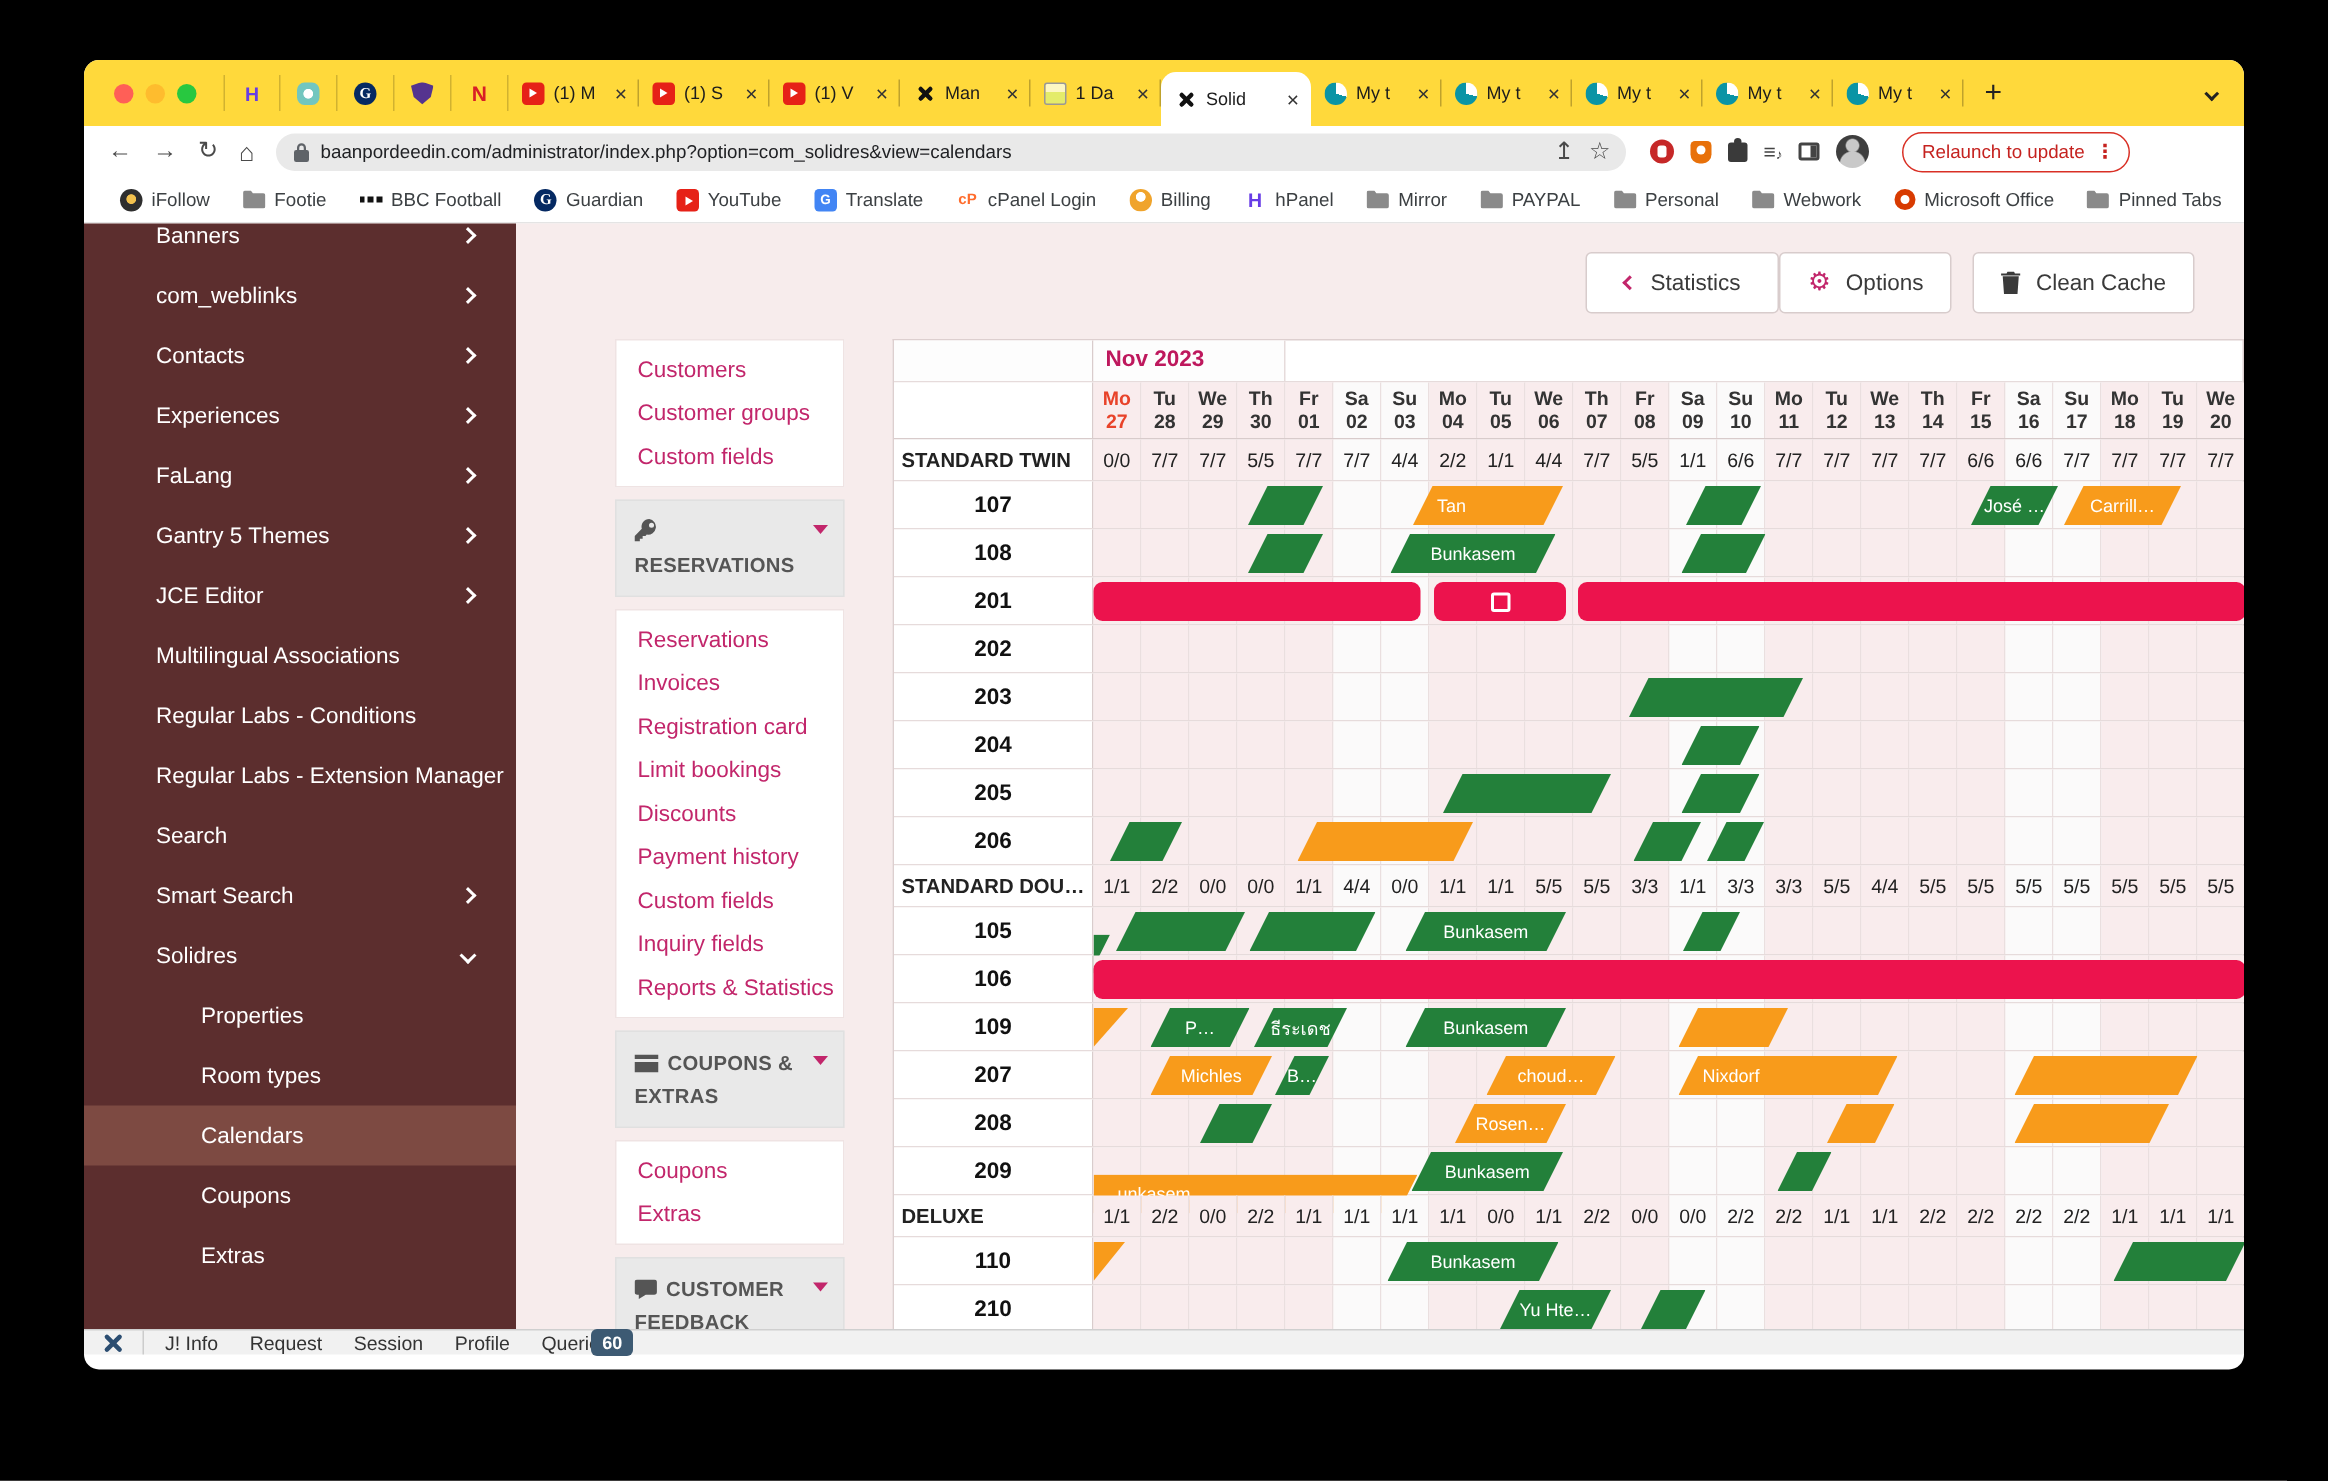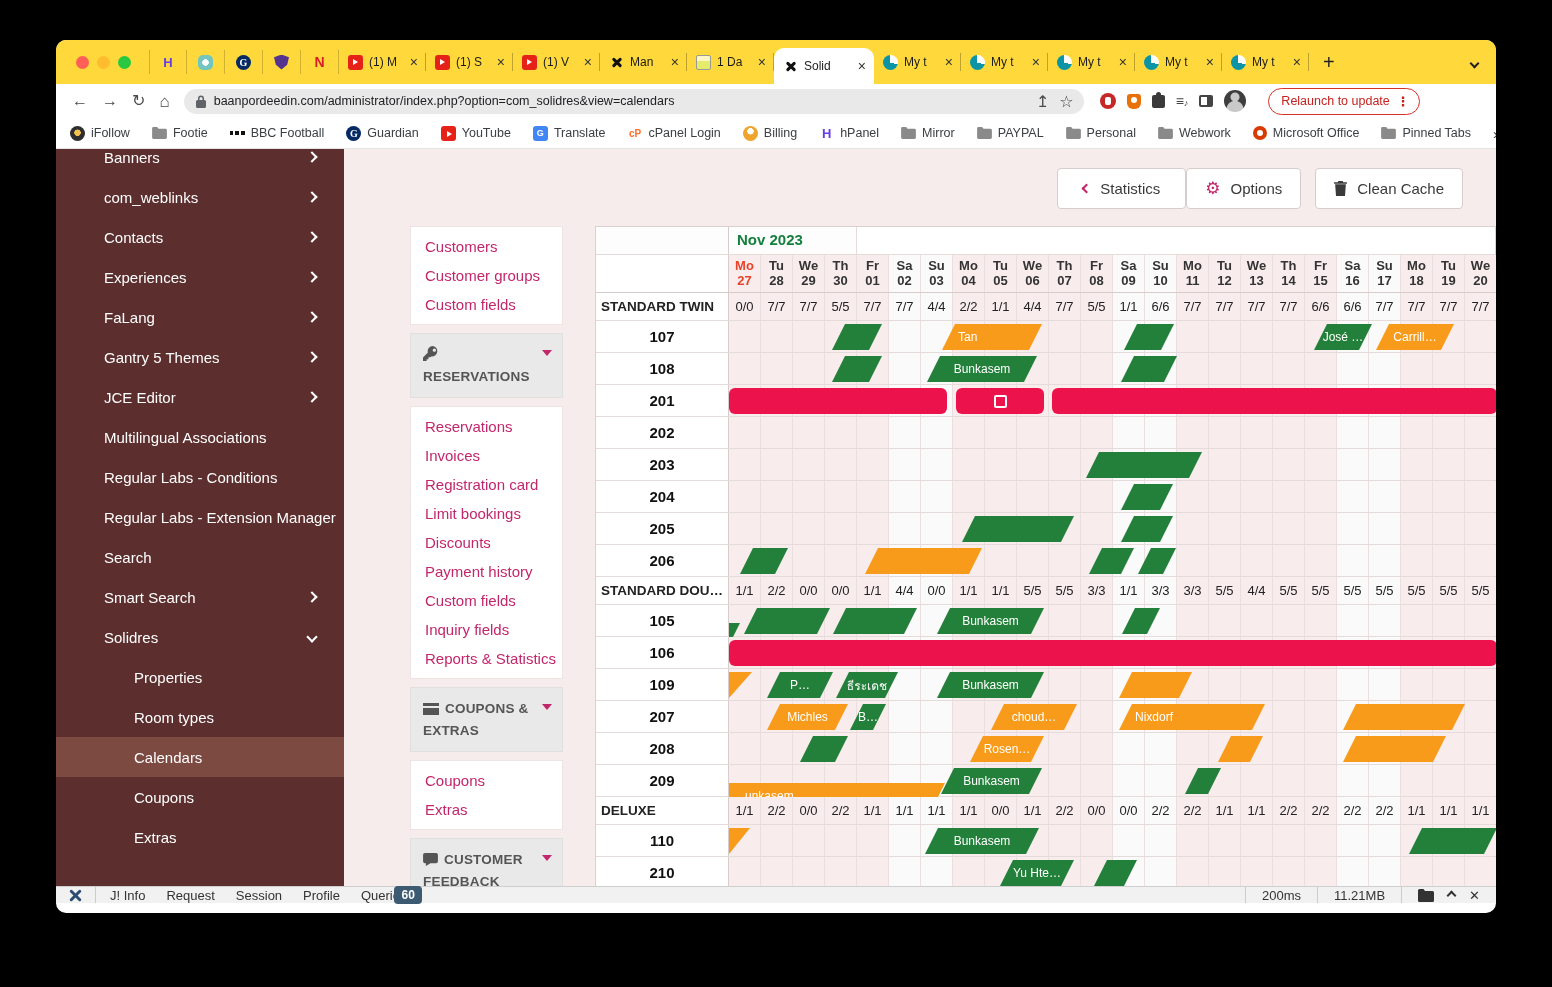--- a/index.html
+++ b/index.html
@@ -55,21 +55,21 @@
   .ext-puzzle { width:13px;height:13px;background:#3a3a3a;border-radius:2px;position:relative;}
   .ext-puzzle::after{content:"";position:absolute;top:-3px;left:4px;width:5px;height:5px;border-radius:50%;background:#3a3a3a;}
   .ext-playlist { font-size:14px;color:#444;position:relative;font-weight:bold;}
   .ext-panel { width:14px;height:12px;border:2px solid #444;border-radius:2px;position:relative;}
   .ext-panel::after{content:"";position:absolute;right:0;top:0;bottom:0;width:4px;background:#444;}
   .avatar { width:22px;height:22px;border-radius:50%;background:radial-gradient(circle at 50% 32%, #c9c9c9 0 4px, transparent 5px),radial-gradient(circle at 50% 88%, #c9c9c9 0 8px, transparent 9px),#3e3e3e; }
   .relaunch { margin-left:8px; height:27px; border:1.5px solid #d93025; border-radius:14px; color:#c5221f; font-size:12.5px; display:flex; align-items:center; gap:7px; padding:0 9px 0 12px; background:#fff; white-space:nowrap; }
   .relaunch .dots { font-size:13px; font-weight:bold; }
 
   
-  .bookmarks { height:31px; background:#fff; border-bottom:1px solid #e4e4e4; display:flex; align-items:center; gap:22px; padding:0 14px;text-align:right; }
+  .bookmarks { height:31px; background:#fff; border-bottom:1px solid #e4e4e4; display:flex; align-items:center; gap:22px; padding:0 24px;text-align:right; }
   .bm { display:flex; align-items:center; gap:6px; font-size:12.5px; color:#3c4043; white-space:nowrap; }
   .bm-icon { width:15px; height:15px; display:inline-flex; align-items:center; justify-content:center; font-weight:bold; }
   .bi-folder svg{display:block;}
   .bi-ifollow{border-radius:50%;background:radial-gradient(circle at 50% 45%, #f2c14e 0 3px, #2e2e2e 3.5px);}
   .bi-dots{display:flex;gap:2px;} .bi-dots i{width:4px;height:4px;background:#111;display:block;}
   .bi-guardian{border-radius:50%;background:#052962;color:#fff;font-family:"Liberation Serif",serif;font-size:10px;}
   .bi-youtube{background:#e62117;border-radius:3px;position:relative;}
   .bi-youtube::after{content:"";border-left:5px solid #fff;border-top:3px solid transparent;border-bottom:3px solid transparent;position:absolute;left:6px;top:5px;}
   .bi-translate{background:#4285f4;border-radius:3px;color:#fff;font-size:9px;}
   .bi-cpanel{color:#ff6c2c;font-size:10px;}
@@ -109,21 +109,21 @@
   .caret { position:absolute; right:10px; top:16px; border-left:5px solid transparent; border-right:5px solid transparent; border-top:6px solid #c2266b; }
 
   
   .caltable { width:901px; background:#fff; border:1px solid #ddcfcf; border-bottom:none; }
   .cal-row { display:flex; border-bottom:1px solid #e6dbdb; }
   .cal-label { width:133px; flex:0 0 133px; border-right:1px solid #d9cccc; background:#fff; display:flex; align-items:center; justify-content:center; }
   .cal-days { display:flex; position:relative; width:768px; }
   .cell { width:32px; flex:0 0 32px; border-right:1px solid #eadfdf; background:#f9eced; }
   .cell.we { background:#fbfafa; }
   .row-month { height:28px; } .row-month .cal-label{background:#fdfdfd;}
-  .mcell { font-weight:bold; font-size:15px; color:#15803d; padding:4px 0 0 8px; border-right:1px solid #e6dbdb; background:#fdfdfd; }
+  .mcell { font-weight:bold; font-size:15px; color:#be185d; padding:4px 0 0 8px; border-right:1px solid #e6dbdb; background:#fdfdfd; }
   .row-day { height:38px; border-bottom:1px solid #d8cbcb; }
   .row-day .cell { display:flex; flex-direction:column; align-items:center; justify-content:center; font-weight:bold; font-size:13px; color:#333; line-height:1.15; }
   .row-day .cell.today { color:#e8432a; }
   .row-group { height:28px; }
   .row-group .cal-label { font-weight:bold; font-size:13.5px; color:#222; justify-content:flex-start; padding-left:5px; white-space:nowrap; overflow:hidden; }
   .row-group .cell { display:flex; align-items:center; justify-content:center; font-size:13px; color:#222; }
   .row-room { height:32px; }
   .row-room .cal-label { font-weight:bold; font-size:15px; color:#111; }
   .bars { position:absolute; inset:0; }
   .bar { position:absolute; top:3px; height:26px; display:flex; align-items:center; justify-content:center; font-size:12px; color:#fff; white-space:nowrap; overflow:hidden; }
@@ -1225,26 +1225,15 @@
         <span class="xmark" style="width:15px;height:15px;"></span>
       </span>
     <span class="sb-items" id="sbItems">
         <span>J! Info</span>
         <span>Request</span>
         <span>Session</span>
         <span>Profile</span>
         <span>Queries</span>
       </span>
     <span class="badge">60</span>
-    <div class="sb-right">
-      <span class="sb-seg">200ms</span>
-      <span class="sb-seg">11.21MB</span>
-      <span class="sb-seg">
-        <svg width="16" height="13" viewBox="0 0 16 13" fill="#333">
-            <path d="M0 1.5A1.5 1.5 0 0 1 1.5 0h4l1.5 2h7.5A1.5 1.5 0 0 1 16 3.5v8a1.5 1.5 0 0 1-1.5 1.5h-13A1.5 1.5 0 0 1 0 11.5v-10z"></path>
-          </svg>
-        <span class="chev chev-up"></span>
-        <span style="font-weight:bold;">✕</span>
-      </span>
-    </div>
   </div>
 
 </div>
 
 </body></html>

